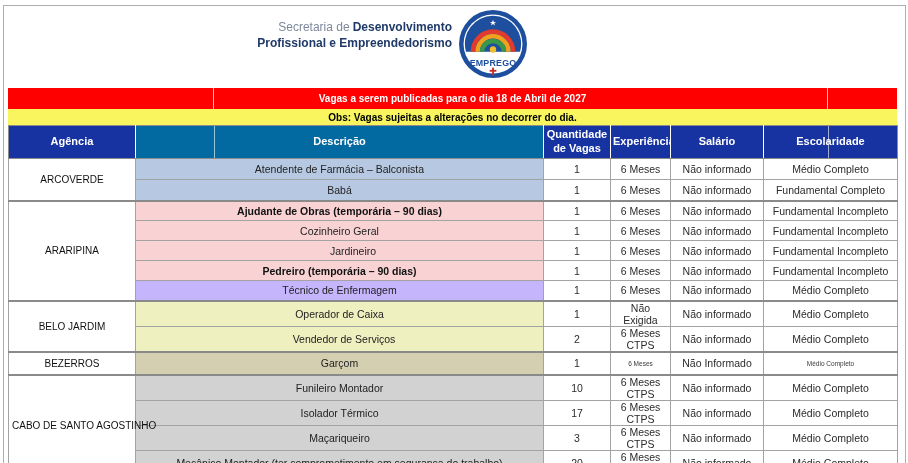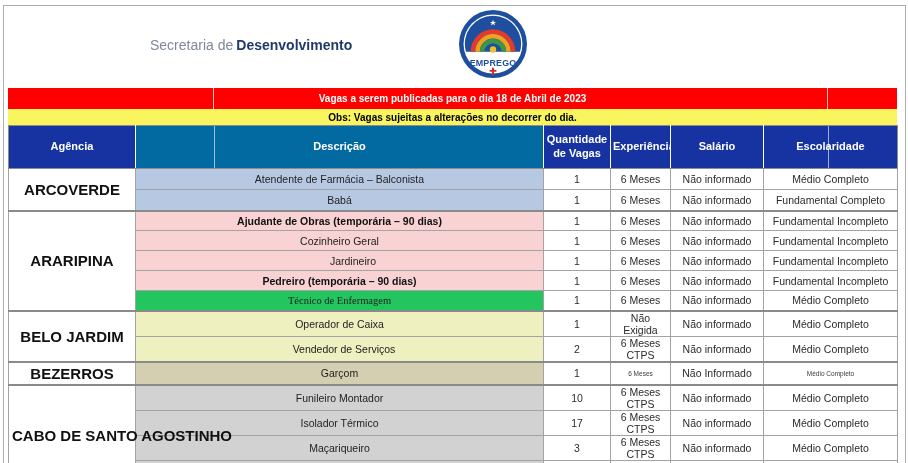--- a/index.html
+++ b/index.html
@@ -4,22 +4,22 @@
 <style>
   html,body{margin:0;padding:0;background:#e8e8e8;}
   .page{
     position:relative;width:908px;height:463px;background:#ffffff;
     overflow:hidden;font-family:"Liberation Sans", sans-serif;
     -webkit-font-smoothing:antialiased;
   }
   .frame{position:absolute;left:3px;top:5px;right:2px;bottom:-2px;
     border:1px solid #adadad;pointer-events:none;z-index:5;}
   
-  .org-text{position:absolute;top:36px;left:150px;width:302px;
-    font-size:14px;line-height:1.3;color:#1f3a68;}
+  .org-text{position:absolute;top:20px;left:150px;width:302px;text-align:right;
+    font-size:12px;line-height:1.3;color:#1f3a68;}
   .org-text .light{color:#7d889b;font-weight:400;margin-right:3px;}
   .org-text b{font-weight:700;color:#1f3a68;}
   .badge{position:absolute;left:459px;top:10px;width:68px;height:68px;}
   
   .banner{position:absolute;left:8px;width:889px;display:flex;
     align-items:center;justify-content:center;font-weight:700;z-index:2;}
   .banner-red{top:88px;height:21px;font-size:10px;}
   .banner-yellow{top:109px;height:16px;font-size:10px;}
   .vline{position:absolute;top:0;bottom:0;width:1px;background:rgba(255,255,255,.75);}
   
@@ -31,56 +31,57 @@
     padding:0 2px;position:relative;border-left:1px solid rgba(255,255,255,.55);
     border-bottom:1px solid #8c8c8c;line-height:1.25;
   }
   .jobs th:first-child{border-left:none;}
   .jobs th.split::after{content:"";position:absolute;top:0;bottom:0;width:1px;
     background:rgba(255,255,255,.6);left:var(--lx);}
   .jobs td{
     border:1px solid #a3a3a3;text-align:center;vertical-align:middle;
     font-size:10.5px;color:#2b2b2b;padding:0 3px;background:#fff;overflow:visible;
   }
-  .jobs td.agency{font-weight:700;color:#111;font-size:15px;white-space:nowrap;}
+  .jobs td.agency{font-weight:400;color:#111;font-size:10px;white-space:nowrap;}
   .jobs td.desc{color:#222;}
   .jobs tr.boldrow td.desc{font-weight:700;color:#111;}
   .jobs td.sm{font-size:6.5px;color:#3a3a3a;}
   .jobs tr.gstart td{border-top:2px solid #8a8a8a;}
-  .hH{height:43px}.h21{height:21px}.h20{height:20px}
+  .hH{height:33px}.h21{height:21px}.h20{height:20px}
   .h22{height:22px}.h23{height:23px}
 </style>
 </head>
 <body>
 
 <div class="page">
   <div class="frame"></div>
 
   <div class="org-text">
     <div><span class="light">Secretaria de</span><b>Desenvolvimento</b></div>
+    <div><b>Profissional e Empreendedorismo</b></div>
   </div>
 
   <svg class="badge" viewBox="0 0 66 66">
     <circle cx="33" cy="33" r="33" fill="#1d4f9e"></circle>
     <circle cx="33" cy="33" r="28.6" fill="#ffffff"></circle>
     <path d="M6.8,40.5 A27.3,27.3 0 1 1 59.2,40.5 Z" fill="#1d4f9e"></path>
     <path d="M13.5,40.5 A19.5,19.5 0 0 1 52.5,40.5" fill="none" stroke="#e23a2e" stroke-width="4.4"></path>
     <path d="M18,40.5 A15,15 0 0 1 48,40.5" fill="none" stroke="#f2a01e" stroke-width="4.4"></path>
     <path d="M22.5,40.5 A10.5,10.5 0 0 1 43.5,40.5" fill="none" stroke="#3a9948" stroke-width="4.4"></path>
     <circle cx="33" cy="38.3" r="3.1" fill="#f0bd2c"></circle>
     <polygon fill="#ffffff" points="33,9.5 33.8,11.6 36,11.6 34.2,12.9 34.9,15 33,13.7 31.1,15 31.8,12.9 30,11.6 32.2,11.6"></polygon>
     <text x="33" y="54" text-anchor="middle" font-family="Liberation Sans, sans-serif" font-size="8.6" font-weight="bold" fill="#1d4f9e" letter-spacing="0.2">EMPREGO</text>
     <g fill="#cc2a24">
       <rect x="32.1" y="56" width="1.8" height="7.2"></rect>
       <rect x="29.7" y="58.1" width="6.6" height="1.8"></rect>
     </g>
   </svg>
 
   <div class="banner banner-red" style="background-color: rgb(254, 0, 0);">
-    <span style="color:#ffffff;">Vagas a serem publicadas para o dia 18 de Abril de 2023</span>
+    <span style="color:#ffffff;">Vagas a serem publicadas para o dia 18 de Abril de 2027</span>
     <span class="vline" style="left:205px"></span>
     <span class="vline" style="left:819px"></span>
   </div>
 
   <div class="banner banner-yellow" style="background-color: rgb(249, 245, 94); text-align: center;">
     <span style="color:#000000;">Obs: Vagas sujeitas a alterações no decorrer do dia.</span>
   </div>
 
   <table class="jobs">
     <colgroup>
@@ -144,21 +145,21 @@
         <td colspan="2">Fundamental Incompleto</td>
       </tr>
       <tr class="h20 boldrow">
         <td class="desc" colspan="2" style="background-color: rgb(249, 210, 212);">Pedreiro (temporária – 90 dias)</td>
         <td>1</td>
         <td>6 Meses</td>
         <td>Não informado</td>
         <td colspan="2">Fundamental Incompleto</td>
       </tr>
       <tr class="h20">
-        <td class="desc" colspan="2" style="background-color: #22c55e; font-family: Liberation Serif, serif;">Técnico de Enfermagem</td>
+        <td class="desc" colspan="2" style="background-color: #c4b5fd;">Técnico de Enfermagem</td>
         <td>1</td>
         <td>6 Meses</td>
         <td>Não informado</td>
         <td colspan="2">Médio Completo</td>
       </tr>
 
       <tr class="h22 gstart">
         <td class="agency" rowspan="2">BELO JARDIM</td>
         <td class="desc" colspan="2" style="background-color: rgb(239, 240, 192);">Operador de Caixa</td>
         <td>1</td>

